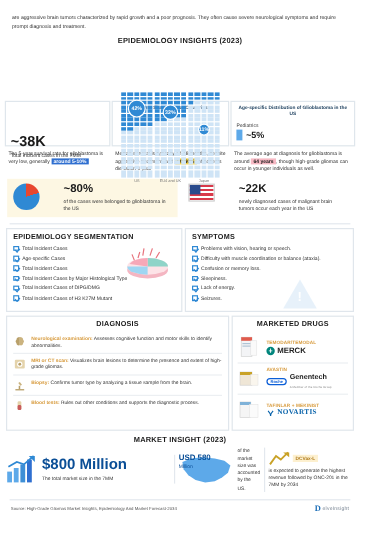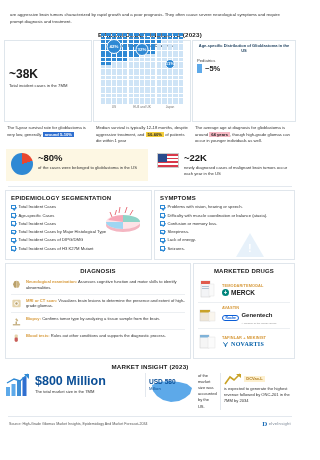--- a/index.html
+++ b/index.html
@@ -25,21 +25,21 @@
   
   .band-title {
     text-align: center; font-size: 6.2px; font-weight: bold; color: #1a1a1a;
     letter-spacing: .2px; margin: 3px 0 2px 0;
   }
 
   
   .epi-top { display: flex; gap: 1px; padding: 0 4px; height: 82px; }
   .epi-cell {
     border: 1px solid #dfe6ec; background: #fff;
-    padding: 3px 4px; position: relative;
+    padding: 3px 4px; position: relative; margin-top: 44px;
   }
   .epi-c1 { width: 88px; }
   .epi-c2 { width: 98px; }
   .epi-c3 { flex: 1; }
   .cell-head {
     font-size: 4px; font-weight: bold; color: #1a3d5c; text-align: center;
     line-height: 1.2; margin-bottom: 2px;
   }
   .people-row { display: flex; justify-content: center; gap: 1px; margin: 6px 0 3px; }
   .person { width: 7px; height: 15px; position: relative; }
@@ -86,21 +86,21 @@
   .m1 { width: 88px; }
   .m2 { width: 98px; }
   .m3 { flex: 1; }
   .hl-blue { background: #2f6fd0; color: #fff; padding: 0 2px; font-weight: bold; }
   .hl-yellow { background: #f5cf3d; color: #222; padding: 0 2px; font-weight: bold; }
   .hl-pink { background: #f7b9c4; color: #222; padding: 0 2px; font-weight: bold; }
 
   
   .epi-hl { display: flex; gap: 4px; padding: 3px 6px 0; }
   .hl-card {
-    flex: 1; background: #fdf7e3; display: flex; gap: 5px;
+    flex: 1; background: #fdf7e3; display: flex; gap: 20px;
     padding: 4px 5px; align-items: flex-start;
   }
   .hl-card.plain { background: #fff; }
   .pie {
     width: 22px; height: 22px; border-radius: 50%; flex: none;
     background: conic-gradient(#e8472f 0 20%, #2f89d4 20% 100%);
   }
   .flag { width: 22px; height: 15px; flex: none; position: relative; overflow: hidden;
           background: #fff; border: .5px solid #ccc; }
   .flag .stripes { position: absolute; inset: 0;
@@ -169,21 +169,21 @@
   .roche-pill { font-size: 3.4px; border: .6px solid #0b5ed7; color:#0b5ed7; border-radius: 4px;
      padding: 0 2.5px; font-weight: bold; }
   .gtech { font-size: 6px; font-weight: bold; color: #1a1a1a; }
   .gtech-sub { font-size: 2.4px; color: #888; font-weight: normal; letter-spacing: .1px; }
   .nov-mark { width: 7px; height: 7px; flex:none; }
   .nov-txt { font-size: 6px; font-weight: bold; color: #0460a9; letter-spacing: .3px;
              font-family: "Liberation Serif", serif; }
 
   
   .mi-wrap { padding: 0 5px; margin-top: 3px; }
-  .mi-row { display: flex; align-items: flex-start; gap: 3px; }
+  .mi-row { display: flex; align-items: center; gap: 3px; }
   .mi-c1 { width: 150px; display: flex; align-items: center; gap: 4px;
            border-right: 1px solid #e3e8ee; padding-right: 4px; }
   .mi-c2 { flex: 1; display: flex; align-items: center; gap: 3px;
            border-right: 1px solid #e3e8ee; padding-right: 3px; }
   .mi-c3 { width: 76px; display: flex; gap: 3px; }
   .bar-chart { width: 26px; height: 24px; flex: none; }
   .mi-big { font-size: 12.5px; font-weight: bold; color: #0a4e96; line-height: 1; }
   .mi-sub { font-size: 4.1px; color: #333; line-height: 1.45; margin-top: 2px; }
   .usmap { width: 46px; height: 28px; flex: none; position: relative; }
   .usd-badge { position: absolute; left: 0; top: 2px; }

